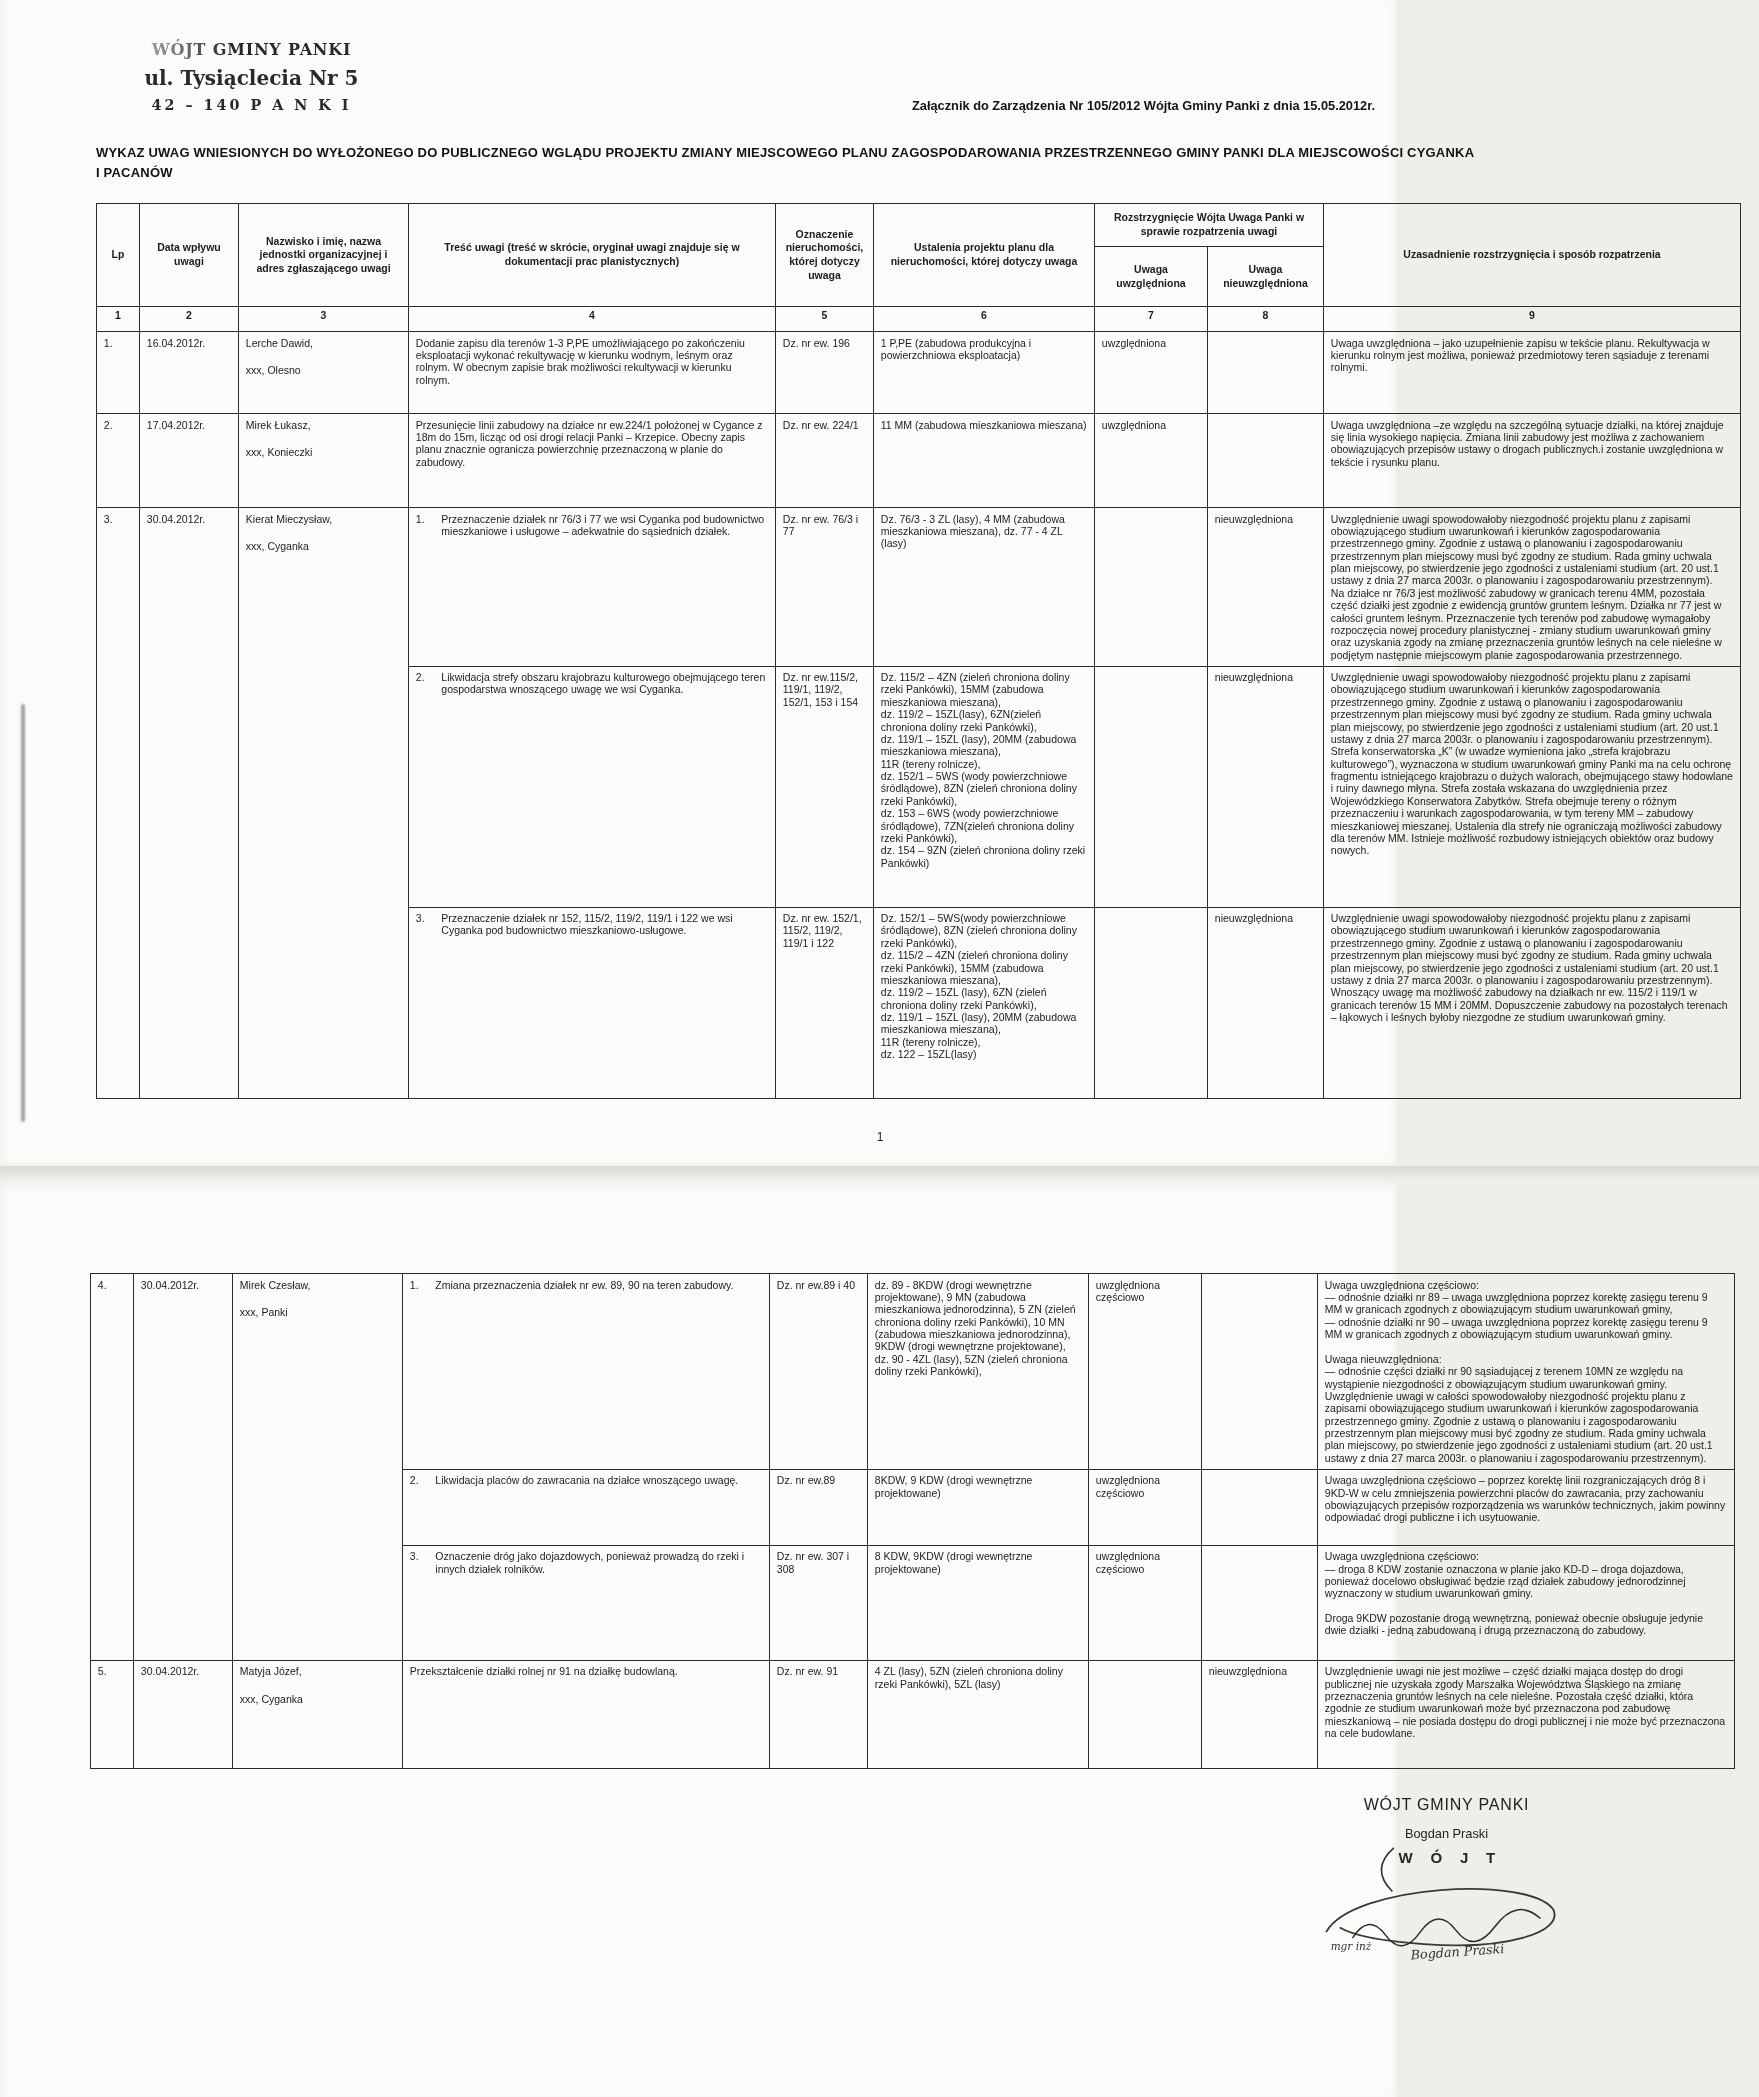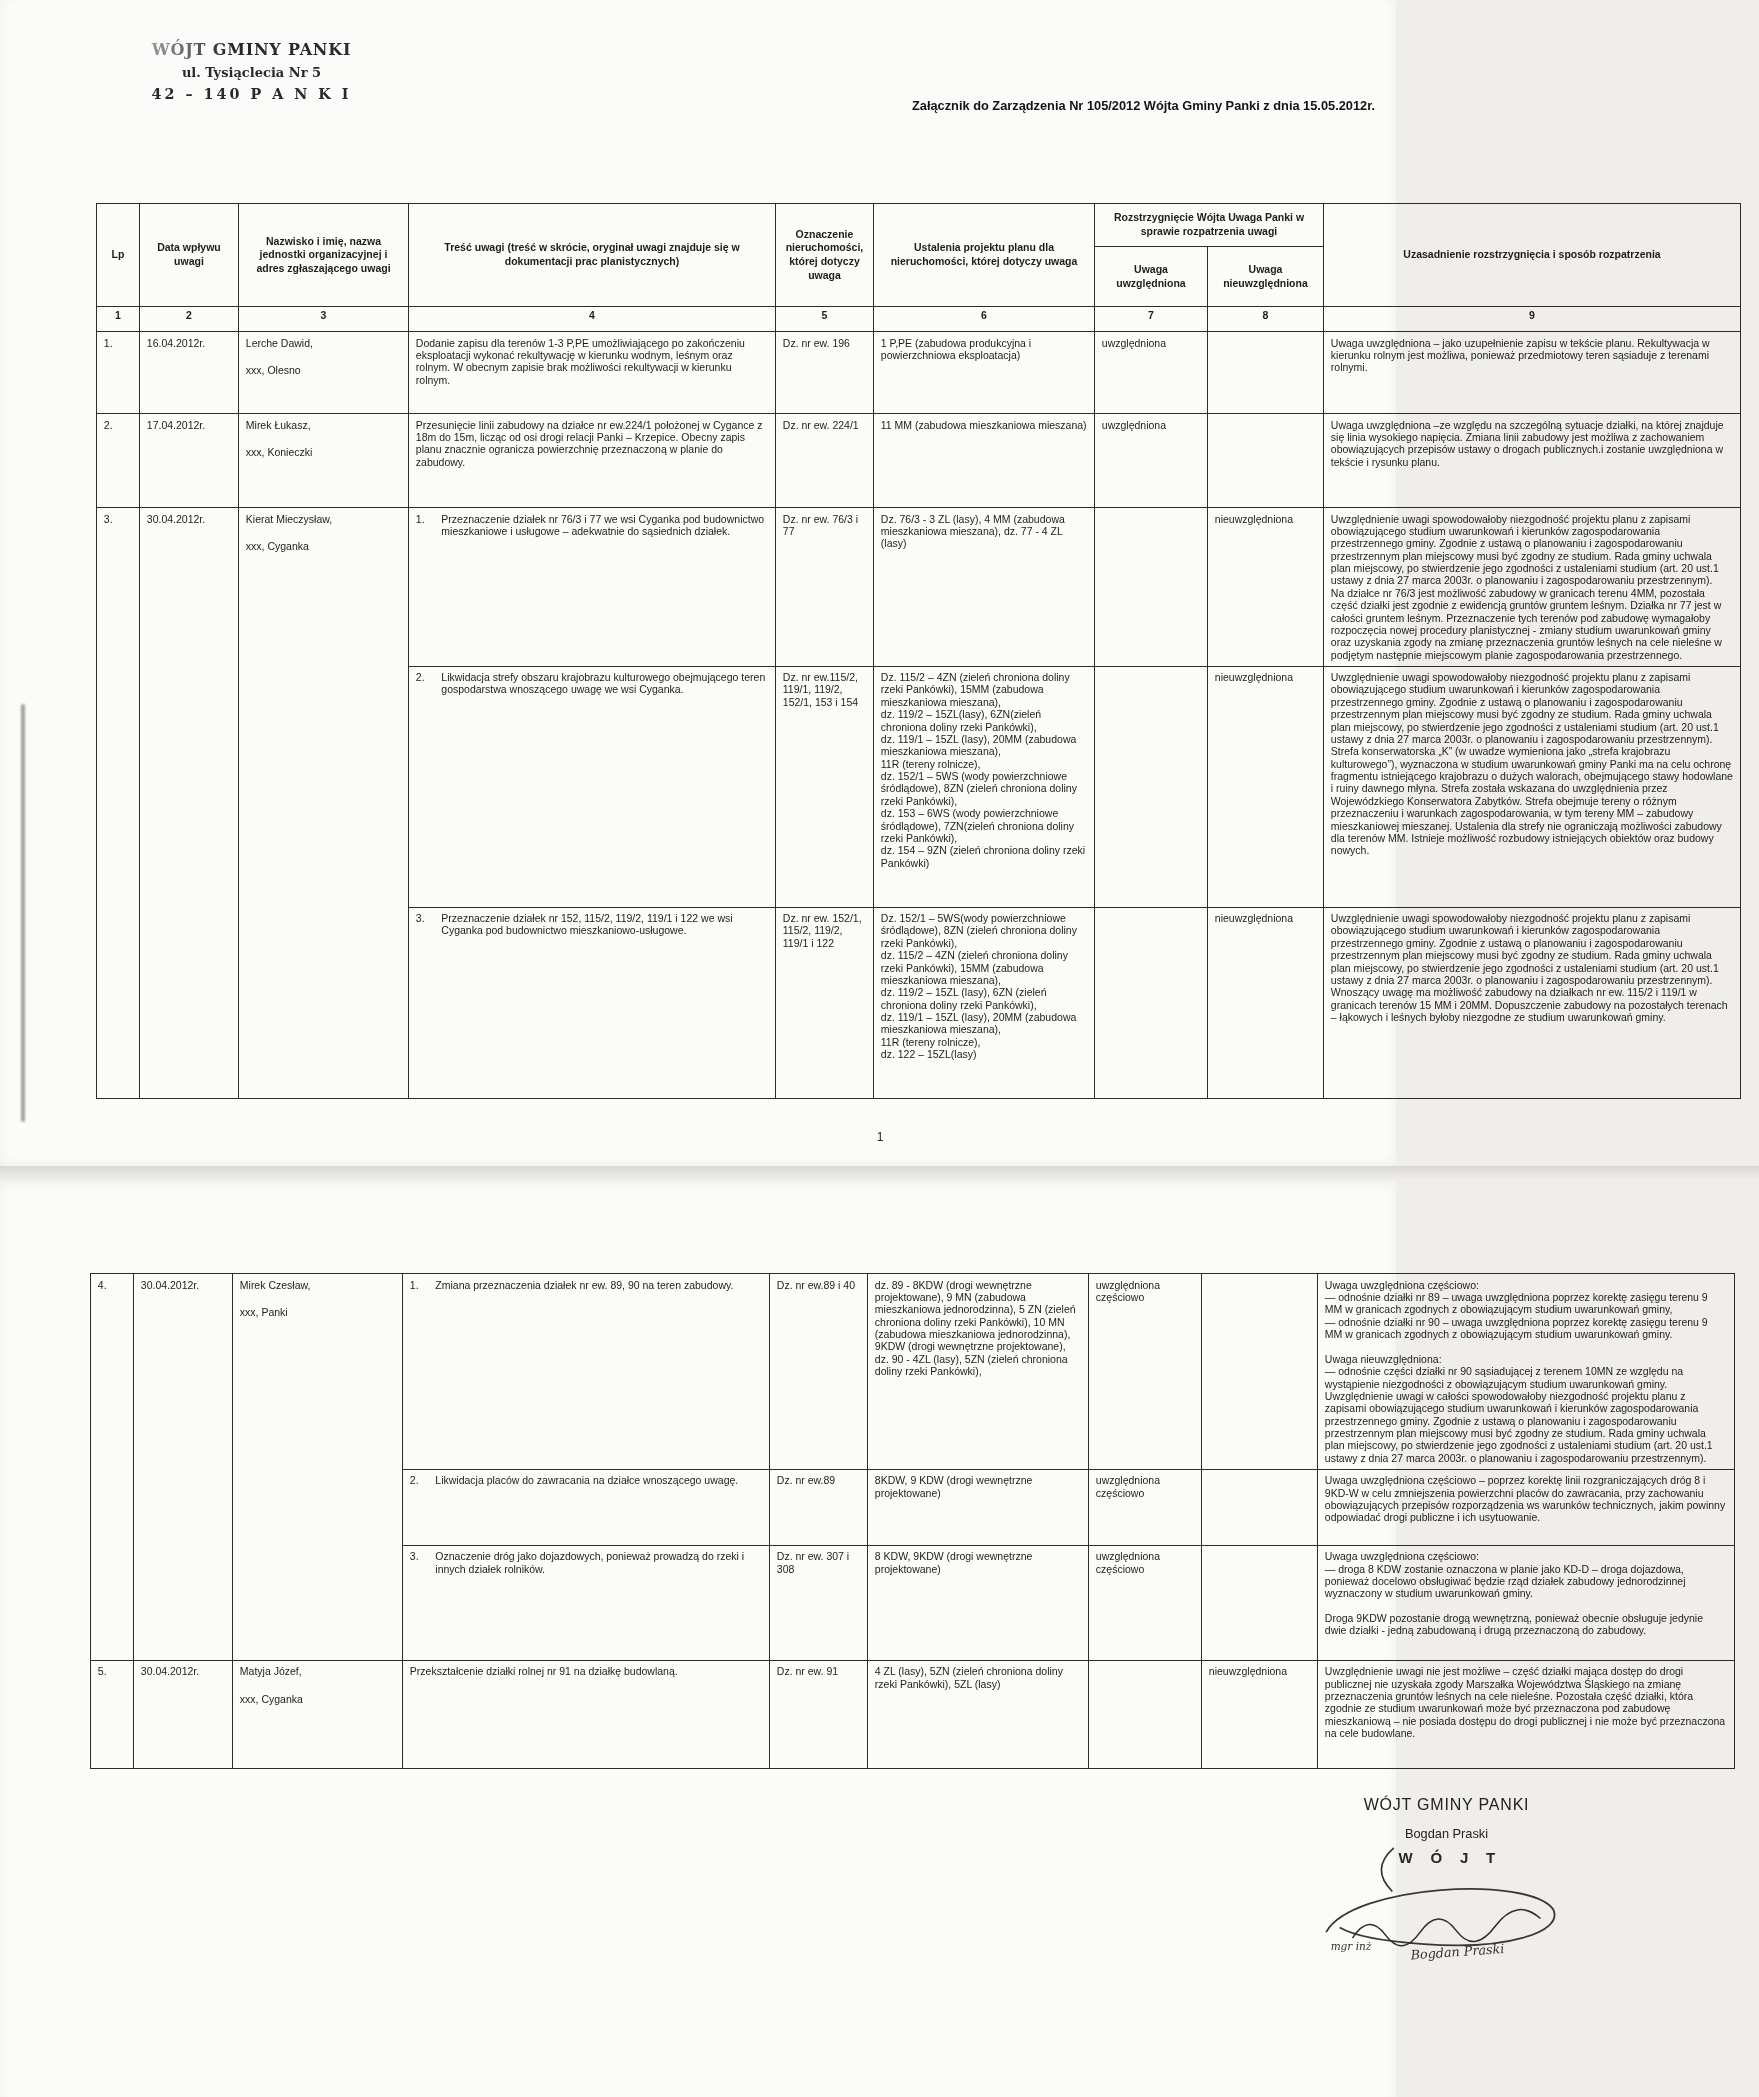--- a/index.html
+++ b/index.html
@@ -18,21 +18,21 @@
   #streak1{left:21px;top:704px;width:3.8px;height:418px;}
   #streak2{left:11.3px;top:1277px;width:3.8px;height:655px;}
 
   
   #stamp{position:absolute;left:112px;top:38px;width:279px;text-align:center;
     font-family:"DejaVu Serif", serif;font-weight:bold;color:#2a282b;line-height:1.55;
     filter:blur(0.2px);}
   #stamp .s1{font-size:16px;letter-spacing:0.8px;
     -webkit-mask-image:linear-gradient(90deg,rgba(0,0,0,.18),#000 42%);
     mask-image:linear-gradient(90deg,rgba(0,0,0,.18),#000 42%);}
-  #stamp .s2{font-size:13px;}
+  #stamp .s2{font-size:20px;}
   #stamp .s3{font-size:14.3px;letter-spacing:3px;}
 
   #attachment{position:absolute;top:98px;right:21px;font-size:12.8px;font-weight:bold;color:#141414;}
   #doc-title{position:absolute;left:96px;top:143px;width:1612px;font-size:13px;
     font-weight:bold;color:#121212;line-height:1.55;white-space:pre-line;letter-spacing:0.2px;}
   #page-num{position:absolute;top:1130px;left:0;width:1760px;text-align:center;font-size:12px;color:#222;}
 
   
   table.doc{border-collapse:collapse;table-layout:fixed;width:1645px;
     font-size:10.5px;line-height:1.18;color:#1d1c1a;background:transparent;}
@@ -69,20 +69,22 @@
 <div class="paper" id="paper1">
 
   <div id="stamp">
     <div class="s1">WÓJT GMINY PANKI</div>
     <div class="s2">ul. Tysiąclecia Nr 5</div>
     <div class="s3">42 – 140  P A N K I</div>
   </div>
 
   <div id="attachment">Załącznik do Zarządzenia Nr 105/2012 Wójta Gminy Panki z dnia 15.05.2012r.</div>
 
+  <div id="doc-title">WYKAZ UWAG WNIESIONYCH DO WYŁOŻONEGO DO PUBLICZNEGO WGLĄDU PROJEKTU ZMIANY MIEJSCOWEGO PLANU ZAGOSPODAROWANIA PRZESTRZENNEGO GMINY PANKI DLA MIEJSCOWOŚCI CYGANKA
+I PACANÓW</div>
 
   <table class="doc" id="table1">
     <colgroup>
       <col style="width:43px">
         <col style="width:99px">
         <col style="width:170px">
       <col style="width:367px">
         <col style="width:98px">
         <col style="width:221px">
       <col style="width:113px">

